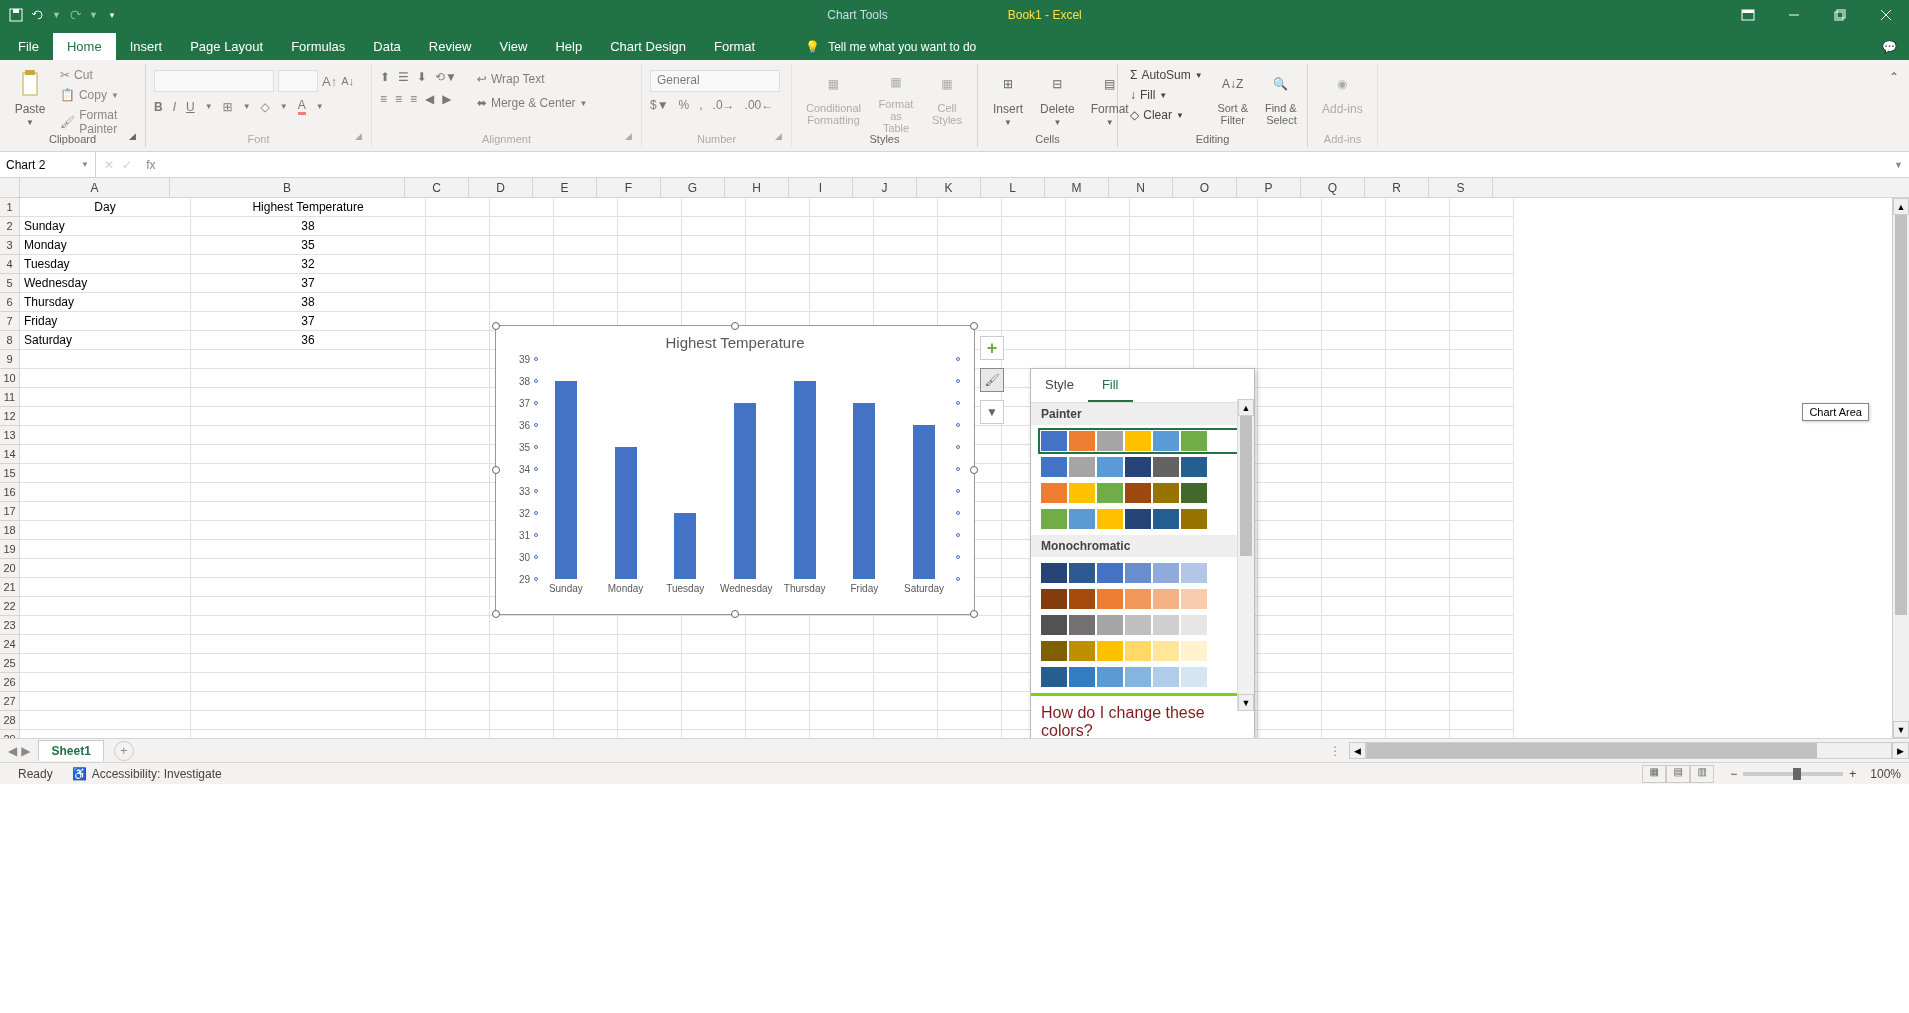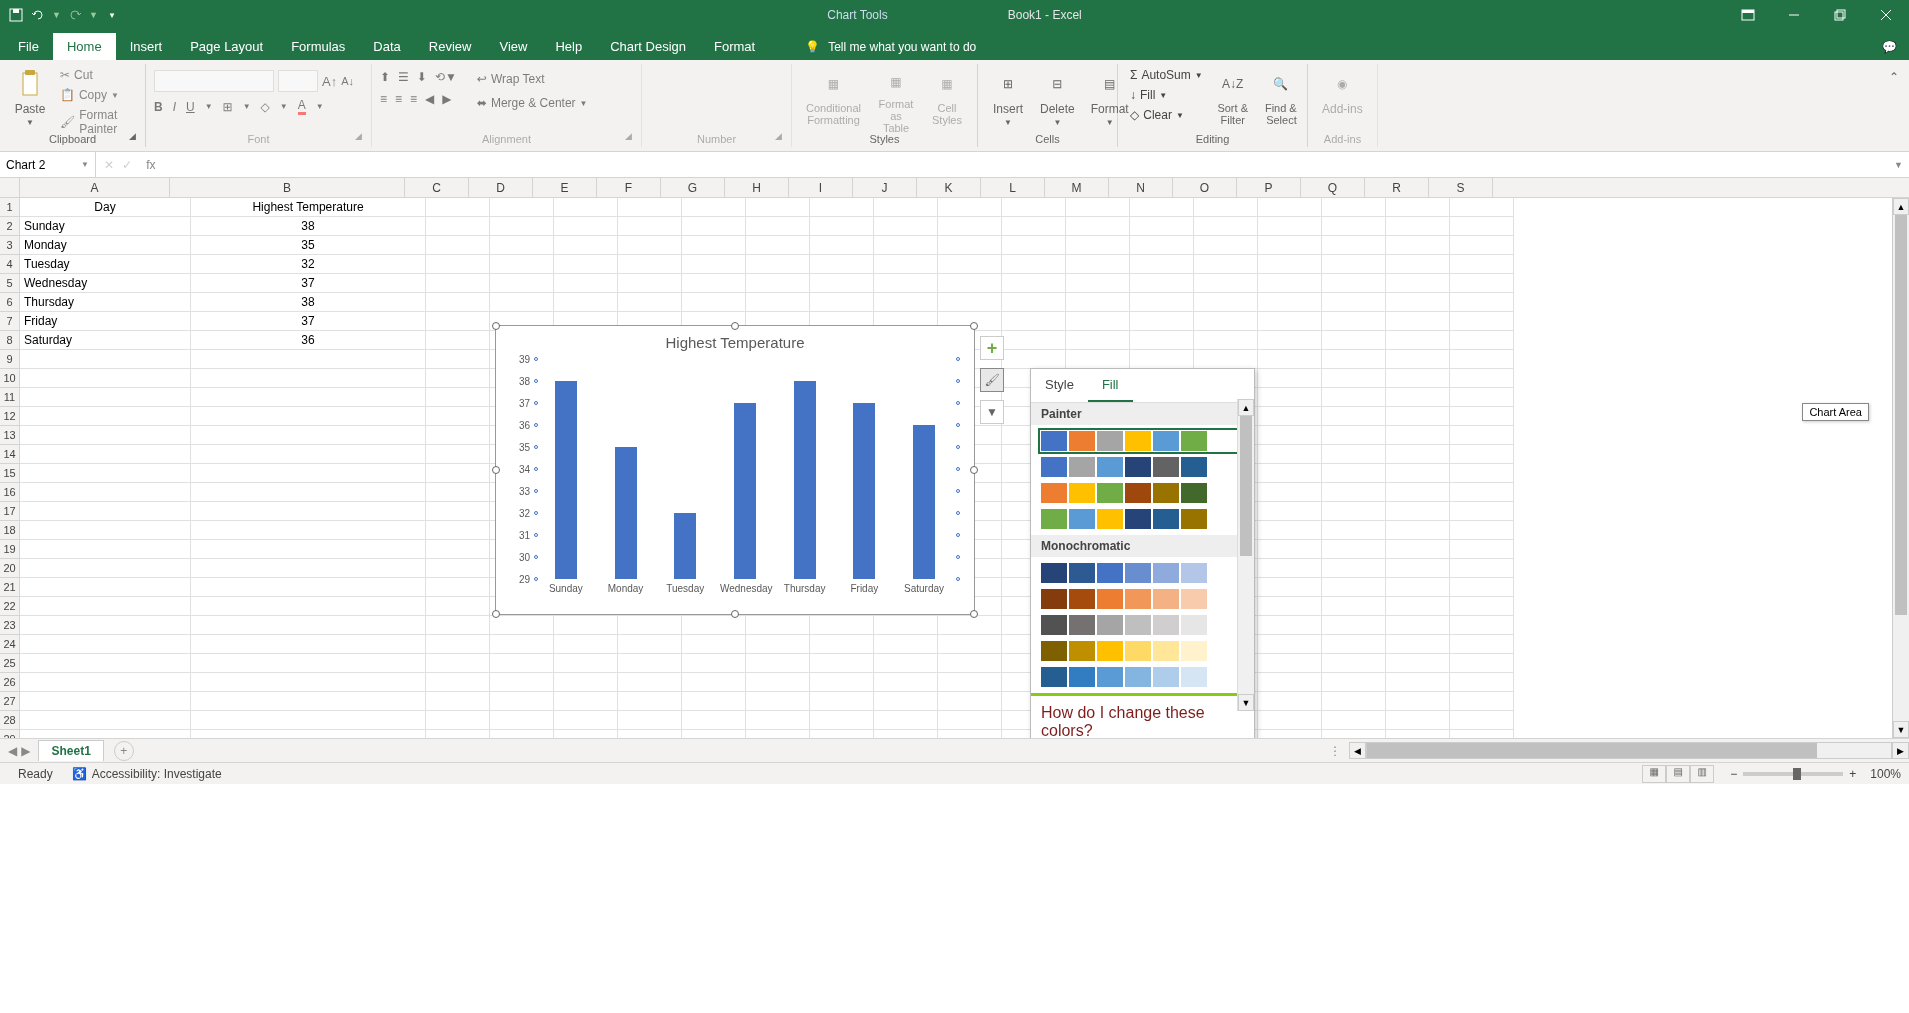--- a/index.html
+++ b/index.html
@@ -2,21 +2,21 @@
 <html><head>
 <meta charset="utf-8">
 <style>
 *{margin:0;padding:0;box-sizing:border-box;font-family:'Segoe UI',sans-serif;font-size:12px}
 body{background:#fff;overflow:hidden;width:1909px;height:1013px}
 .titlebar{height:30px;background:#217346;display:flex;align-items:center;color:#fff;position:relative}
 .qat{display:flex;align-items:center;gap:6px;padding:0 8px}
 .qat-icon{width:16px;height:16px;display:flex;align-items:center;justify-content:center;cursor:pointer}
 .title-center{position:absolute;left:50%;transform:translateX(-50%);display:flex;gap:120px}
 .chart-tools{color:#cde}
-.doc-title{color:#e5e5e5}
+.doc-title{color:#fde047}
 .win-controls{margin-left:auto;display:flex;gap:0}
 .win-btn{width:46px;height:30px;display:flex;align-items:center;justify-content:center;cursor:pointer}
 .ribbon-tabs{height:30px;background:#217346;display:flex;align-items:flex-end;padding-left:4px}
 .ribbon-tab{padding:6px 14px;color:#fff;cursor:pointer;font-size:13px}
 .ribbon-tab.active{background:#fff;color:#217346}
 .ribbon-tab.contextual{color:#fff}
 .tell-me{margin-left:30px;display:flex;align-items:center;gap:8px;color:#fff;padding:6px}
 .ribbon{height:92px;background:#f3f2f1;border-bottom:1px solid #d4d4d4;display:flex;padding:4px 0}
 .ribbon-group{border-right:1px solid #d4d4d4;padding:2px 8px;display:flex;flex-direction:column;justify-content:space-between;position:relative}
 .group-label{text-align:center;color:#666;font-size:11px;position:absolute;bottom:2px;left:0;right:0}
@@ -255,20 +255,30 @@
             <span>Merge &amp; Center</span> 
             <span style="font-size:8px">▼</span>
           </div>
       </div>
     </div>
     <div class="group-label">Alignment</div>
     <div class="dialog-launcher">◢</div>
   </div>
 
   <div class="ribbon-group disabled" style="width:150px">
+    <div class="group-content" style="flex-direction:column;gap:6px;padding-top:4px">
+      <div style="width:130px;height:22px;border:1px solid #ccc;background:#fff;padding:2px 6px"><span>General</span></div>
+      <div style="display:flex;gap:10px">
+        <span>$▼</span>
+        <span>%</span>
+        <span>,</span>
+        <span>.0→</span>
+        <span>.00←</span>
+      </div>
+    </div>
     <div class="group-label">Number</div>
     <div class="dialog-launcher">◢</div>
   </div>
 
   <div class="ribbon-group" style="width:186px">
     <div class="group-content disabled">
       <div class="big-btn">
           <div class="icon-box">▦</div>
           <span style="font-size:11px;text-align:center">Conditional Formatting</span>
         </div>

